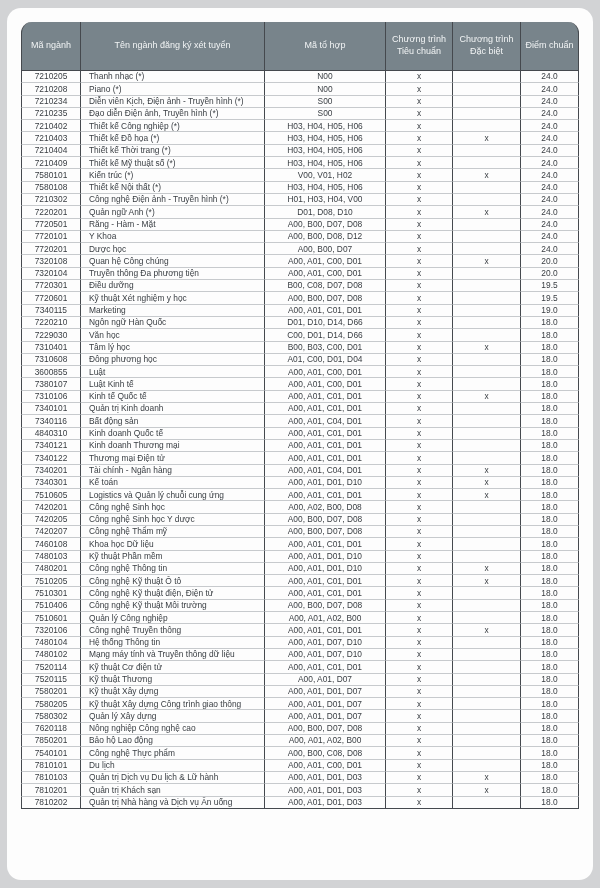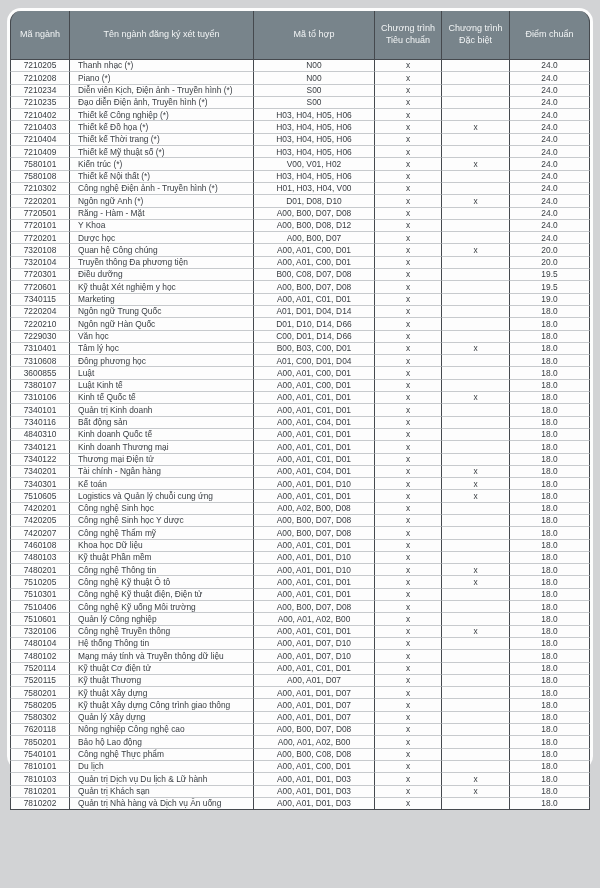--- a/index.html
+++ b/index.html
@@ -14,24 +14,24 @@
   *{margin:0;padding:0;box-sizing:border-box;}
   html,body{width:600px;height:888px;}
   body{
     background:var(--pageBg);
     font-family:"Liberation Sans","DejaVu Sans",sans-serif;
     overflow:hidden;
   }
   .card{
     position:absolute;
     left:7px; top:8px;
-    width:586px; height:762px;
+    width:586px; height:872px;
     background:var(--cardBg);
     border-radius:14px;
-    padding:3px;
+    padding:14px;
   }
   table{
     width:100%;
     border-collapse:separate;
     border-spacing:0;
     table-layout:fixed;
   }
   thead th{
     background:var(--headerBg);
     color:var(--headerFg);
@@ -172,21 +172,21 @@
         <tr>
           <td>7210302</td>
           <td class="col-name">Công nghệ Điện ảnh - Truyền hình (*)</td>
           <td>H01, H03, H04, V00</td>
           <td>x</td>
           <td></td>
           <td>24.0</td>
         </tr>
         <tr>
           <td>7220201</td>
-          <td class="col-name">Ngôn ngữ Anh (*)</td>
+          <td class="col-name">Quản ngữ Anh (*)</td>
           <td>D01, D08, D10</td>
           <td>x</td>
           <td>x</td>
           <td>24.0</td>
         </tr>
         <tr>
           <td>7720501</td>
           <td class="col-name">Răng - Hàm - Mặt</td>
           <td>A00, B00, D07, D08</td>
           <td>x</td>
@@ -243,28 +243,20 @@
         </tr>
         <tr>
           <td>7340115</td>
           <td class="col-name">Marketing</td>
           <td>A00, A01, C01, D01</td>
           <td>x</td>
           <td></td>
           <td>19.0</td>
         </tr>
         <tr>
-          <td>7220204</td>
-          <td class="col-name">Ngôn ngữ Trung Quốc</td>
-          <td>A01, D01, D04, D14</td>
-          <td>x</td>
-          <td></td>
-          <td>18.0</td>
-        </tr>
-        <tr>
           <td>7220210</td>
           <td class="col-name">Ngôn ngữ Hàn Quốc</td>
           <td>D01, D10, D14, D66</td>
           <td>x</td>
           <td></td>
           <td>18.0</td>
         </tr>
         <tr>
           <td>7229030</td>
           <td class="col-name">Văn học</td>
@@ -436,21 +428,21 @@
         <tr>
           <td>7510301</td>
           <td class="col-name">Công nghệ Kỹ thuật điện, Điện tử</td>
           <td>A00, A01, C01, D01</td>
           <td>x</td>
           <td></td>
           <td>18.0</td>
         </tr>
         <tr>
           <td>7510406</td>
-          <td class="col-name">Công nghệ Kỹ uống Môi trường</td>
+          <td class="col-name">Công nghệ Kỹ thuật Môi trường</td>
           <td>A00, B00, D07, D08</td>
           <td>x</td>
           <td></td>
           <td>18.0</td>
         </tr>
         <tr>
           <td>7510601</td>
           <td class="col-name">Quản lý Công nghiệp</td>
           <td>A00, A01, A02, B00</td>
           <td>x</td>

